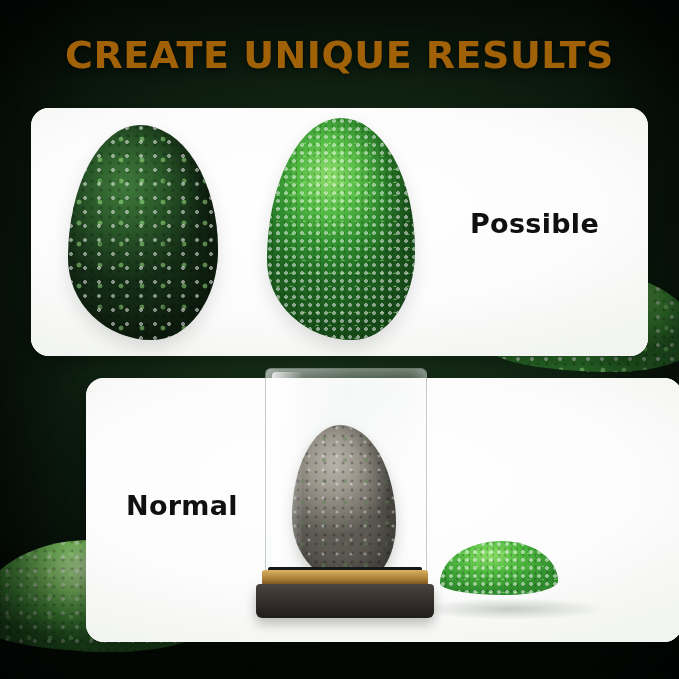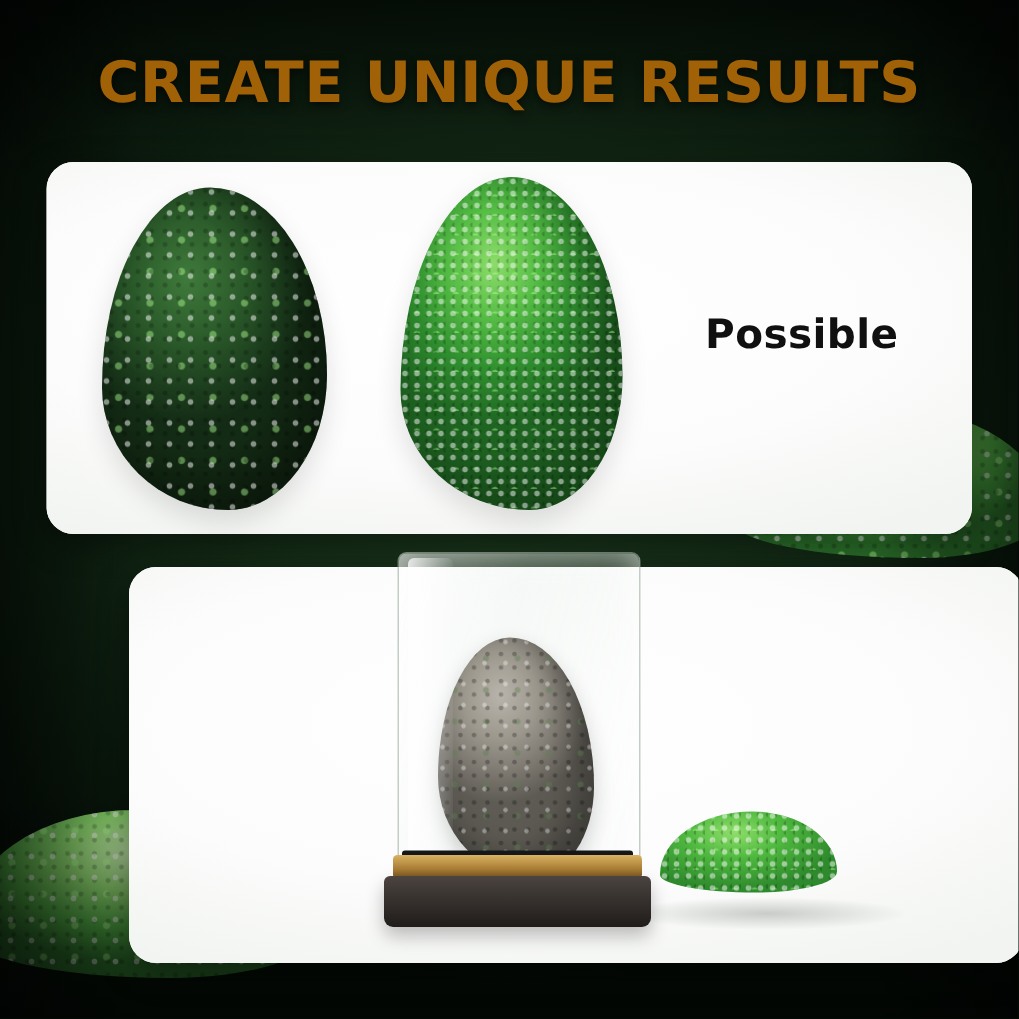--- a/index.html
+++ b/index.html
@@ -280,14 +280,15 @@
   </div>
   <div class="case-sheen"></div>
   <div class="base-plate"></div>
   <div class="base-gold"></div>
   <div class="base-dark"></div>
 
   <div class="pile-panel">
     <div class="speckle fine"></div>
   </div>
 
+  <div class="label label-normal">Normal</div>
 
 </div>
 
 </body></html>

